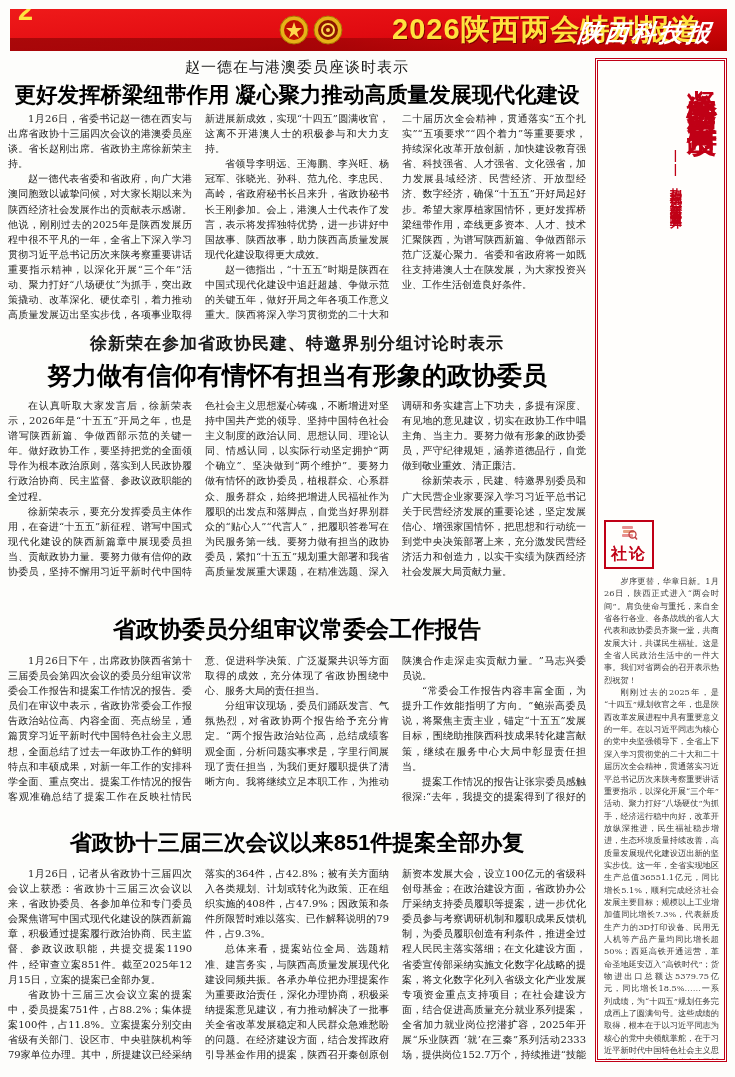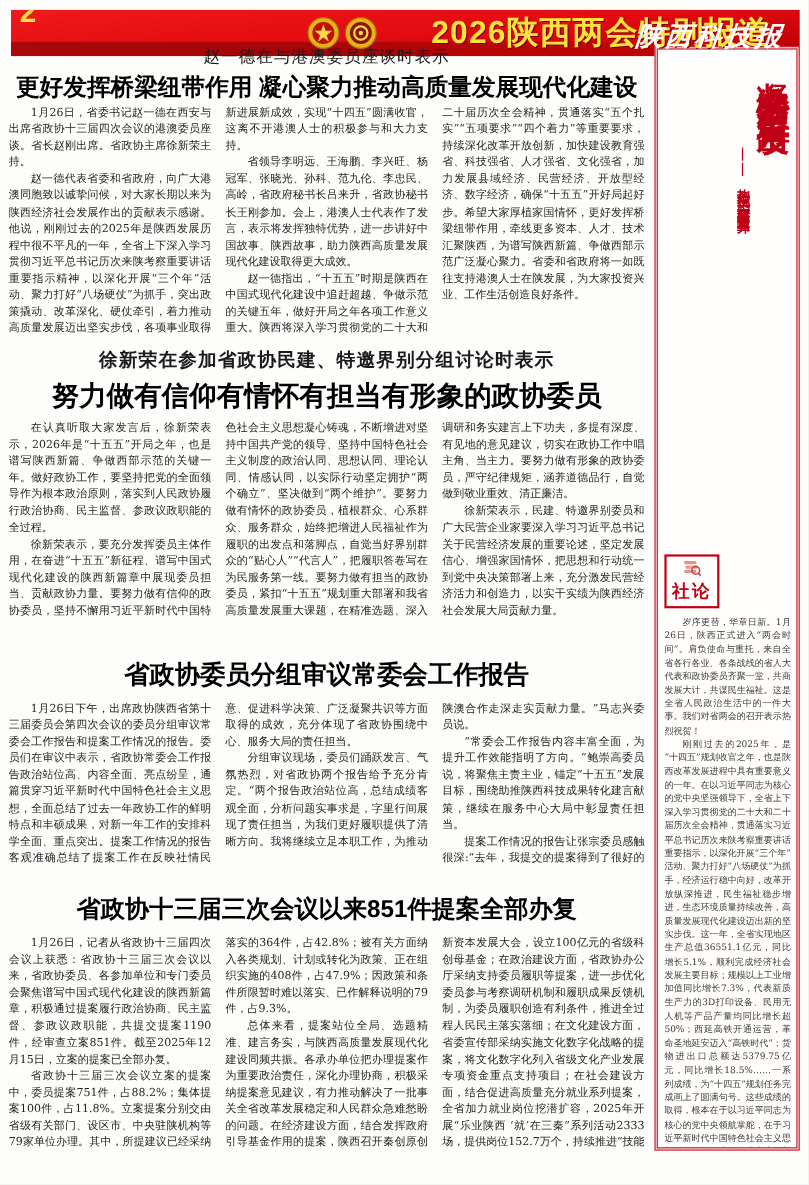--- a/index.html
+++ b/index.html
@@ -18,21 +18,21 @@
   .date-line{color:#ffe23f;font-family:"Liberation Sans",sans-serif;font-size:8.5px;font-weight:bold;letter-spacing:1px;}
   .editors-line{color:#ffd9a0;font-family:"Liberation Sans",sans-serif;font-size:7.5px;margin-top:7px;letter-spacing:.5px;font-weight:bold;}
   .band-center{position:relative;z-index:2;display:flex;align-items:center;margin-left:78px;}
   .emblems{display:flex;gap:4px;margin-right:8px;}
   .banner-title{color:#ffe23f;font-family:"Liberation Sans",sans-serif;font-weight:bold;
         font-size:29px;letter-spacing:1px;text-shadow:1px 1px 0 #7c0000;margin-left:41px;}
   .masthead{position:absolute;right:14px;top:8px;z-index:2;color:#fff;
         font-family:"DejaVu Serif",serif;font-style:italic;font-weight:bold;
         font-size:24px;letter-spacing:3px;transform:skewX(-6deg);}
   
-  .main{position:absolute;left:8px;top:42px;width:719px;height:1008px;display:flex;gap:9px;}
+  .main{position:absolute;left:8px;top:58px;width:719px;height:1008px;display:flex;gap:9px;}
   .left-col{width:578px;}
   
   .kicker{text-align:center;font-family:"Liberation Sans",sans-serif;font-size:15px;
         font-weight:500;letter-spacing:1px;}
   .kicker-bold{font-weight:bold;font-size:17px;}
   .headline{text-align:center;font-family:"Liberation Sans",sans-serif;font-weight:700;
         color:#000;letter-spacing:0;}
   .h1{font-size:21.5px;margin:3px 0 2px;}
   .h2{font-size:25px;margin:4px 0 6px;}
   .h3{font-size:23px;margin:0 0 8px;}

